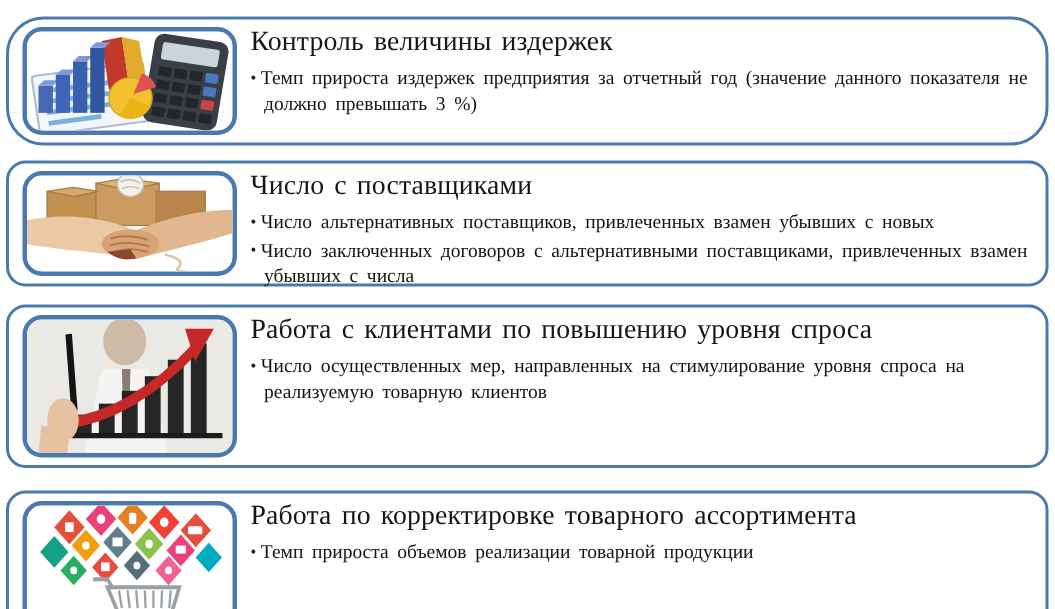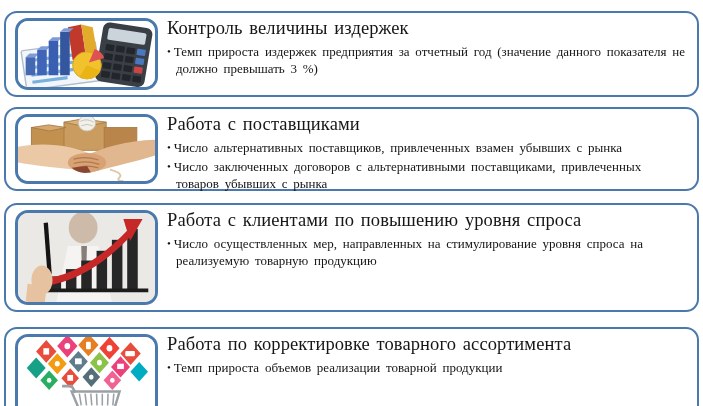--- a/index.html
+++ b/index.html
@@ -9,21 +9,21 @@
   .page { width: 703px; height: 406px; padding: 11px 4px 0 4px; }
 
   .card {
     display: flex;
     width: 695px;
     border: 2.5px solid var(--accent);
     border-radius: 13px;
     background: #ffffff;
     align-items: stretch;
   }
-  .card-1 { height: 86px; }
+  .card-1 { height: 86px; border-radius: 25px; }
   .card-2 { height: 84px; margin-top: 10px; }
   .card-3 { height: 109px; margin-top: 12px; }
   .card-4 { height: 98px; margin-top: 15px; }
 
   .img-frame {
     flex: 0 0 143px;
     width: 143px;
     margin: 5px 0 5px 9px;
     border: 3.5px solid var(--accent);
     border-radius: 13px;
@@ -137,24 +137,24 @@
         <g stroke="#b07a4e" stroke-width="1.4" fill="none">
           <path d="M58 48 Q70 44 84 49"></path>
             <path d="M58 53 Q70 49 85 54"></path>
             <path d="M60 58 Q72 54 84 58"></path>
         </g>
         <path d="M56 58 Q64 66 76 63 L72 56 Z" fill="#8a4630"></path>
         <path d="M96 60 q14 4 10 9 q-4 4 4 4" stroke="#d9c8a6" stroke-width="2" fill="none"></path>
       </svg>
     </div>
     <div class="content">
-      <div class="title">Работа с поставщиками</div>
-      <ul class="bullets">
-        <li>Число альтернативных поставщиков, привлеченных взамен убывших с рынка</li>
-        <li>Число заключенных договоров с альтернативными поставщиками, привлеченных товаров убывших с рынка</li>
+      <div class="title">Число с поставщиками</div>
+      <ul class="bullets">
+        <li>Число альтернативных поставщиков, привлеченных взамен убывших с новых</li>
+        <li>Число заключенных договоров с альтернативными поставщиками, привлеченных взамен убывших с числа</li>
       </ul>
     </div>
   </div>
 
   <div class="card card-3">
     <div class="img-frame">
       <svg viewBox="0 0 143 73" preserveAspectRatio="none">
         <rect width="143" height="73" fill="#ebe9e6"></rect>
         <ellipse cx="68" cy="12" rx="15" ry="13" fill="#c9b29c" opacity="0.85"></ellipse>
         <path d="M40 73 L52 27 L84 27 L98 73 Z" fill="#f5f4f2"></path>
@@ -171,21 +171,21 @@
         <path d="M27 57 C 56 54, 86 42, 118 15" stroke="#c62828" stroke-width="6" fill="none"></path>
         <polygon points="110,5 130,5 117,23" fill="#c62828"></polygon>
         <line x1="29" y1="8" x2="33" y2="50" stroke="#141414" stroke-width="4.5"></line>
         <ellipse cx="25" cy="55" rx="11" ry="12" fill="#e6c2a0"></ellipse>
         <path d="M10 58 L30 60 L28 73 L8 73 Z" fill="#e6c2a0"></path>
       </svg>
     </div>
     <div class="content">
       <div class="title">Работа с клиентами по повышению уровня спроса</div>
       <ul class="bullets">
-        <li>Число осуществленных мер, направленных на стимулирование уровня спроса на реализуемую товарную продукцию</li>
+        <li>Число осуществленных мер, направленных на стимулирование уровня спроса на реализуемую товарную клиентов</li>
       </ul>
     </div>
   </div>
 
   <div class="card card-4">
     <div class="img-frame">
       <svg viewBox="0 0 143 73" preserveAspectRatio="none">
         <rect width="143" height="73" fill="#ffffff"></rect>
         <g>
           <rect x="22" y="6" width="15" height="15" transform="rotate(45 29.5 13.5)" fill="#e74c3c"></rect>

